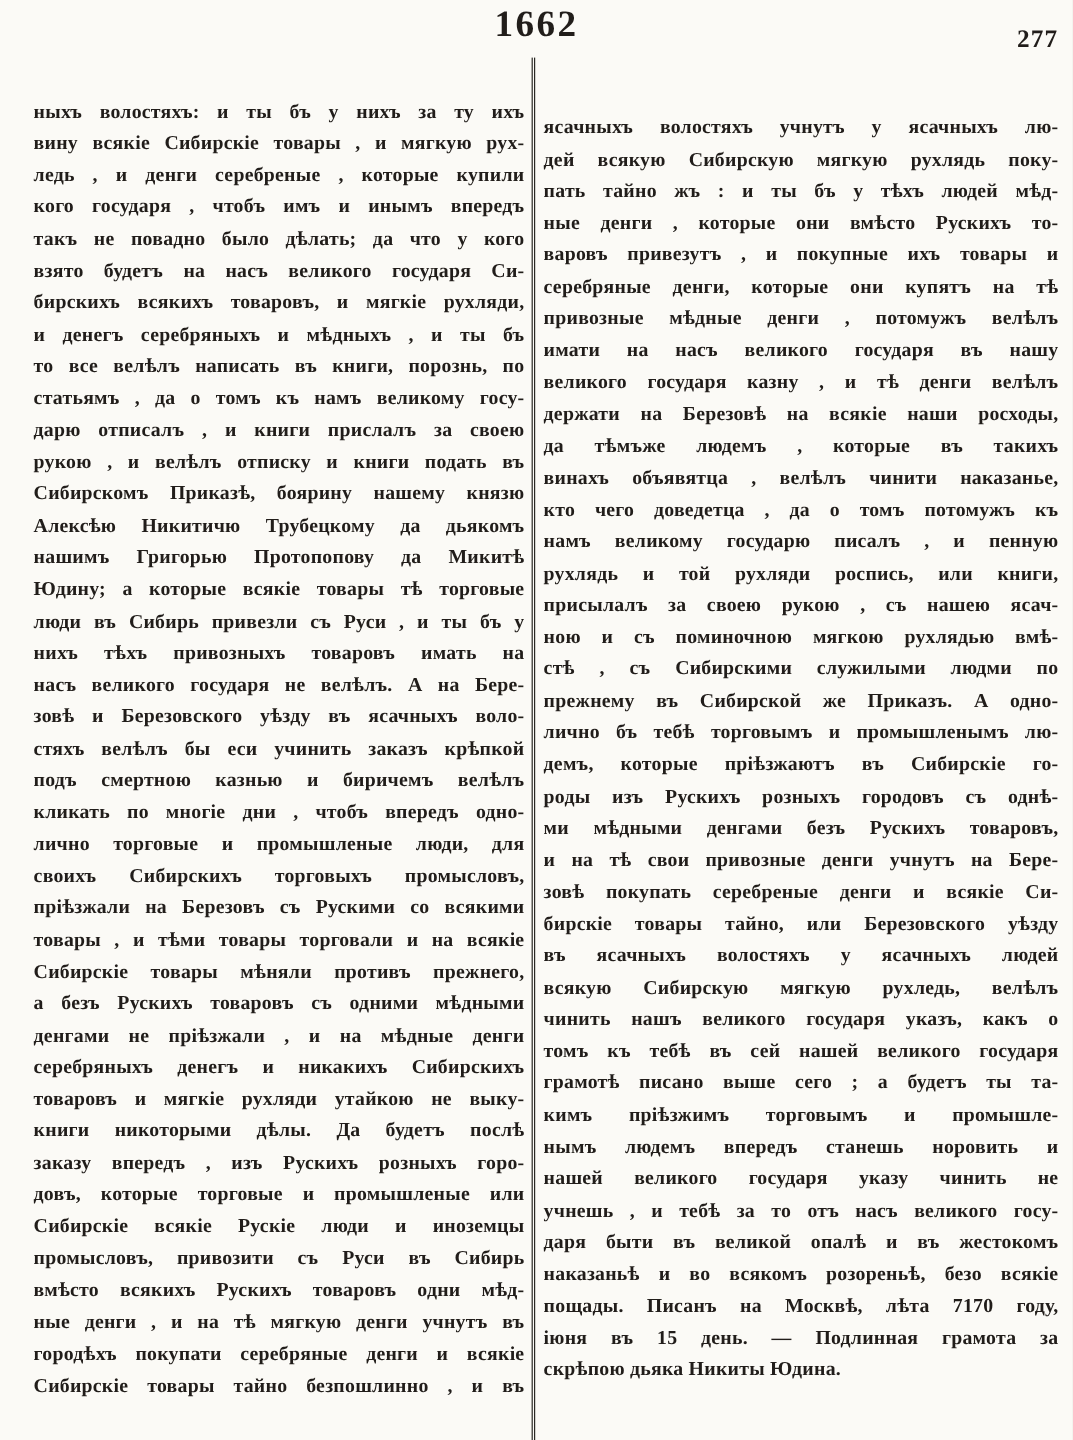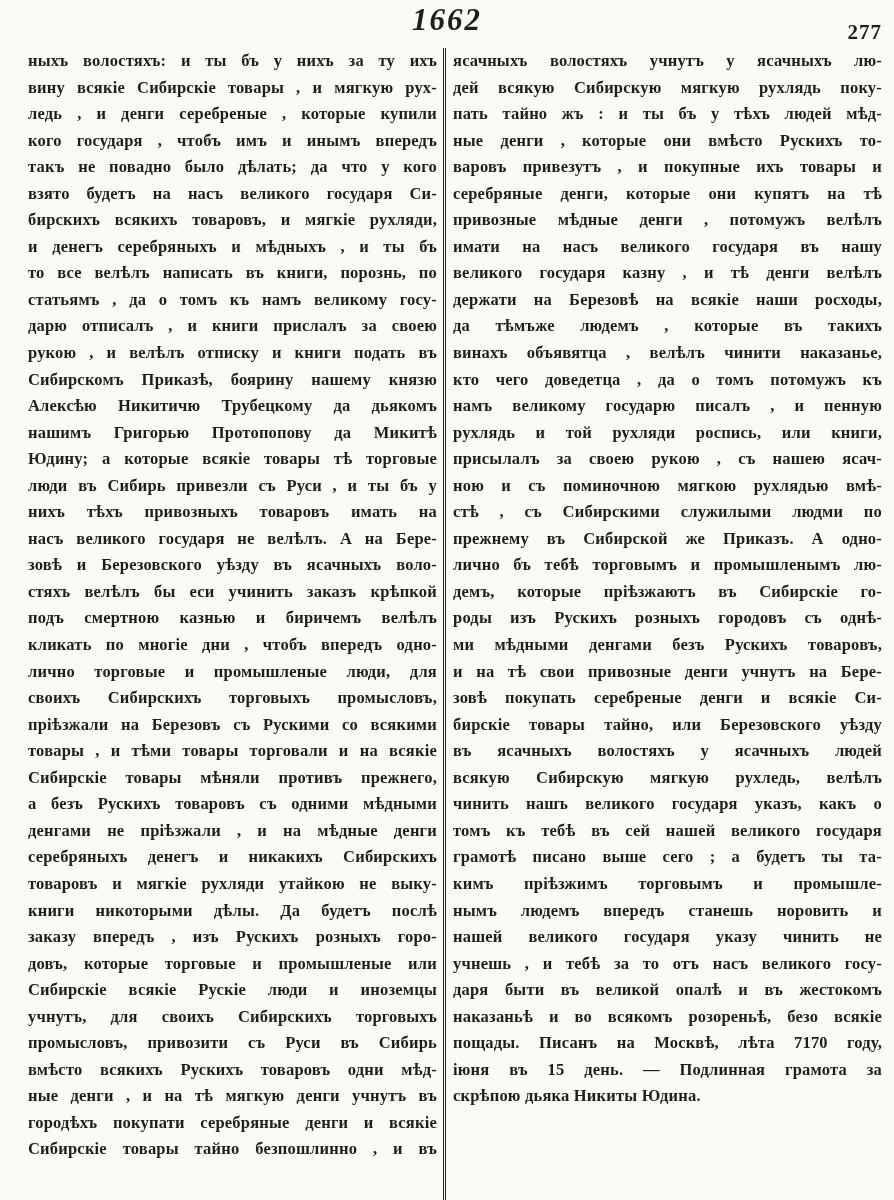--- a/index.html
+++ b/index.html
@@ -18,39 +18,38 @@
     top: 0; left: 0; right: 0;
     height: 46px;
   }
   .year {
     position: absolute;
     top: 2px; left: 0; right: 0;
     text-align: center;
     font-size: 31px;
     font-weight: bold;
     letter-spacing: 2px;
-    font-style: italic;
   }
   .pagenum {
     position: absolute;
     top: 4px;
     right: 12px;
     font-size: 21px;
     font-weight: bold;
     letter-spacing: 1px;
     margin-top: 16px;
   }
   .body {
     position: absolute;
     top: 48px;
     left: 28px;
     right: 12px;
     bottom: 0;
     display: flex;
-    align-items: flex-start;
+    align-items: center;
   }
   .col {
     font-size: 16.5px;
     font-weight: bold;
     line-height: 26.55px;
   }
   .col-left  { width: 409px; }
   .col-right { flex: 1; }
   .divider {
     width: 3px;
@@ -108,21 +107,20 @@
         <div class="text-line">товары , и тѣми товары торговали и на всякіе</div>
         <div class="text-line">Сибирскіе товары мѣняли противъ прежнего,</div>
         <div class="text-line">а безъ Рускихъ товаровъ съ одними мѣдными</div>
         <div class="text-line">денгами не пріѣзжали , и на мѣдные денги</div>
         <div class="text-line">серебряныхъ денегъ и никакихъ Сибирскихъ</div>
         <div class="text-line">товаровъ и мягкіе рухляди утайкою не выку-</div>
         <div class="text-line">книги никоторыми дѣлы. Да будетъ послѣ</div>
         <div class="text-line">заказу впередъ , изъ Рускихъ розныхъ горо-</div>
         <div class="text-line">довъ, которые торговые и промышленые или</div>
         <div class="text-line">Сибирскіе всякіе Рускіе люди и иноземцы</div>
-        <div class="text-line">учнутъ, для своихъ Сибирскихъ торговыхъ</div>
         <div class="text-line">промысловъ, привозити съ Руси въ Сибирь</div>
         <div class="text-line">вмѣсто всякихъ Рускихъ товаровъ одни мѣд-</div>
         <div class="text-line">ные денги , и на тѣ мягкую денги учнутъ въ</div>
         <div class="text-line">городѣхъ покупати серебряные денги и всякіе</div>
         <div class="text-line">Сибирскіе товары тайно безпошлинно , и въ</div>
       </div>
     <div class="divider"></div>
     <div class="col col-right">
         <div class="text-line">ясачныхъ волостяхъ учнутъ у ясачныхъ лю-</div>
         <div class="text-line">дей всякую Сибирскую мягкую рухлядь поку-</div>

